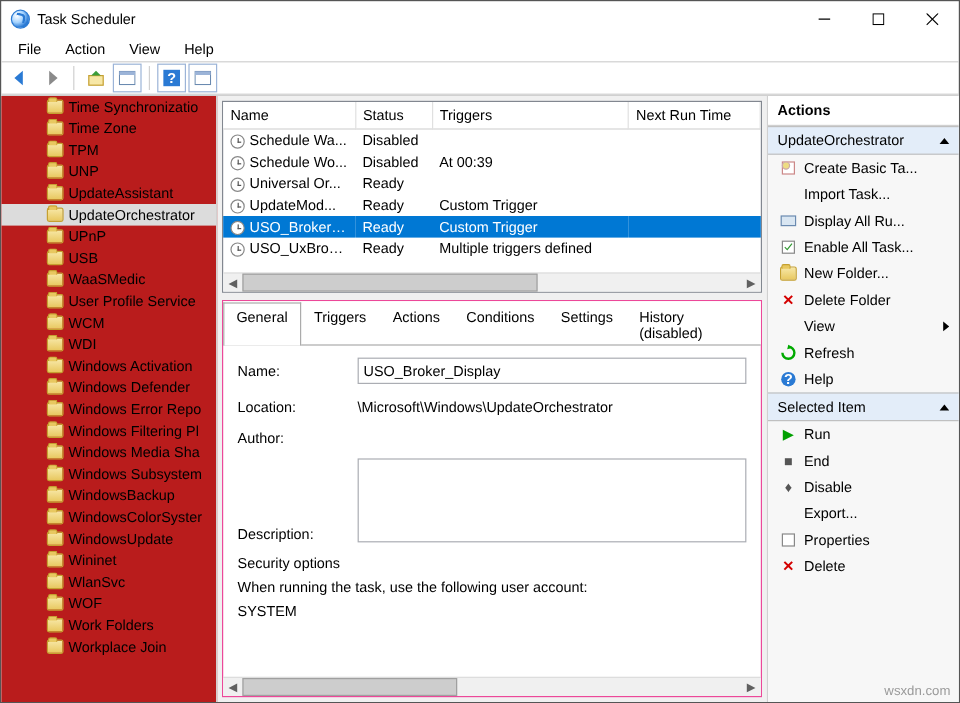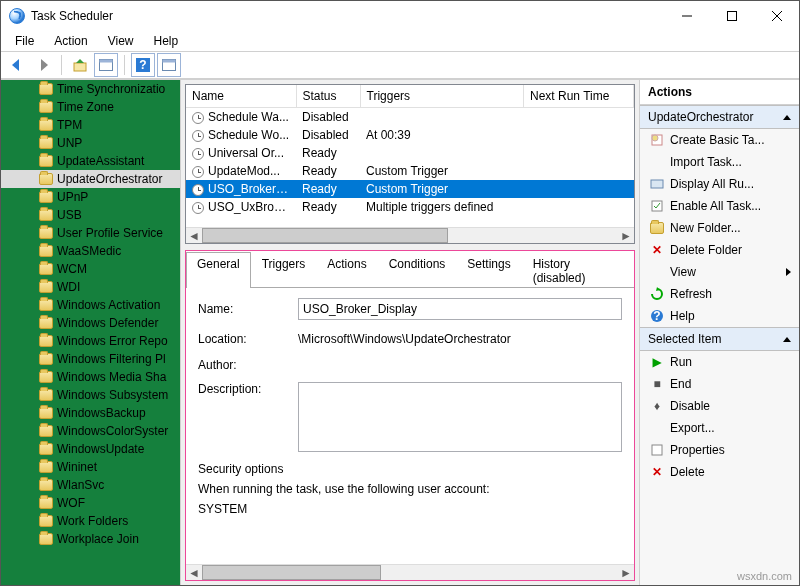--- a/index.html
+++ b/index.html
@@ -11,21 +11,21 @@
 .winbtns { display: flex; }
 .winbtn { width: 45px; height: 30px; display: flex; align-items: center; justify-content: center; }
 .winbtn svg { width: 10px; height: 10px; }
 .menubar { height: 20px; display: flex; align-items: center; padding: 0 6px; gap: 4px;}
 .menubar span { padding: 2px 8px; }
 .toolbar { height: 28px; border-top: 1px solid #d0d0d0; border-bottom: 1px solid #d0d0d0; display: flex; align-items: center; padding: 0 4px; gap: 2px; }
 .tbtn { width: 24px; height: 24px; display: flex; align-items: center; justify-content: center; border:1px solid transparent;}
 .tbtn.boxed{border:1px solid #9cb4d8;}
 .sep { width: 1px; height: 20px; background: #d0d0d0; margin: 0 4px; }
 .mainrow { flex: 1; display: flex; min-height: 0; border-top:1px solid #d0d0d0;}
-.tree { width: 180px; border-right: 1px solid #d0d0d0; overflow: hidden; position: relative; background:#15803d; }
+.tree { width: 180px; border-right: 1px solid #d0d0d0; overflow: hidden; position: relative; background:#b91c1c; }
 .tree-inner { overflow-y: auto; overflow-x: auto; height: 100%; }
 .tree-item { display: flex; align-items: center; height: 18px; padding-left: 38px; white-space: nowrap;}
 .tree-item.sel { background: #dcdcdc; }
 .folder-ico { width: 14px; height: 12px; background: linear-gradient(#f7e7a6,#e8c860); border: 1px solid #c5a030; border-radius: 2px; margin-right: 4px; flex-shrink:0; position:relative;}
 .folder-ico::before{content:"";position:absolute; top:-3px; left:0; width:6px; height:3px; background:#e8c860; border:1px solid #c5a030; border-bottom:none; border-radius:2px 2px 0 0;}
 .center { flex: 1; display: flex; flex-direction: column; background: #f0f0f0; padding: 4px; min-width:0;}
 .grid { flex: 0 0 160px; background: #fff; border: 1px solid #828790; display: flex; flex-direction: column; min-height:0;}
 .grid table { width: 100%; border-collapse: collapse; table-layout: fixed; }
 .grid th { text-align: left; font-weight: normal; background: #fff; border-right: 1px solid #e0e0e0; border-bottom: 1px solid #e0e0e0; padding: 4px 6px; }
 .grid td { padding: 2px 6px; white-space: nowrap; overflow: hidden; text-overflow: ellipsis;}
@@ -164,25 +164,25 @@
         <div class="tree-item">
           <span class="folder-ico"></span>
           <span>UPnP</span>
         </div>
         <div class="tree-item">
           <span class="folder-ico"></span>
           <span>USB</span>
         </div>
         <div class="tree-item">
           <span class="folder-ico"></span>
+          <span>WaaSMedic</span>
+        </div>
+        <div class="tree-item">
+          <span class="folder-ico"></span>
           <span>User Profile Service</span>
-        </div>
-        <div class="tree-item">
-          <span class="folder-ico"></span>
-          <span>WaaSMedic</span>
         </div>
         <div class="tree-item">
           <span class="folder-ico"></span>
           <span>WCM</span>
         </div>
         <div class="tree-item">
           <span class="folder-ico"></span>
           <span>WDI</span>
         </div>
         <div class="tree-item">
@@ -324,21 +324,21 @@
             <input class="val" value="USO_Broker_Display" style="">
           </div>
         <div class="frow">
             <span class="lbl">Location:</span>
             <span class="plain">\Microsoft\Windows\UpdateOrchestrator</span>
           </div>
         <div class="frow">
             <span class="lbl">Author:</span>
             <span class="plain"></span>
           </div>
-        <div class="frow" style="align-items:flex-start">
+        <div class="frow" style="align-items:flex-end">
             <span class="lbl">Description:</span>
             <div class="desc-box"></div>
           </div>
         <div class="fieldset-label">Security options</div>
         <div>When running the task, use the following user account:</div>
         <div style="margin-top:6px">SYSTEM</div>
       </div>
       <div class="hscroll">
           <div class="arr">◄</div>
           <div class="thumb" style="width:40%"></div>

